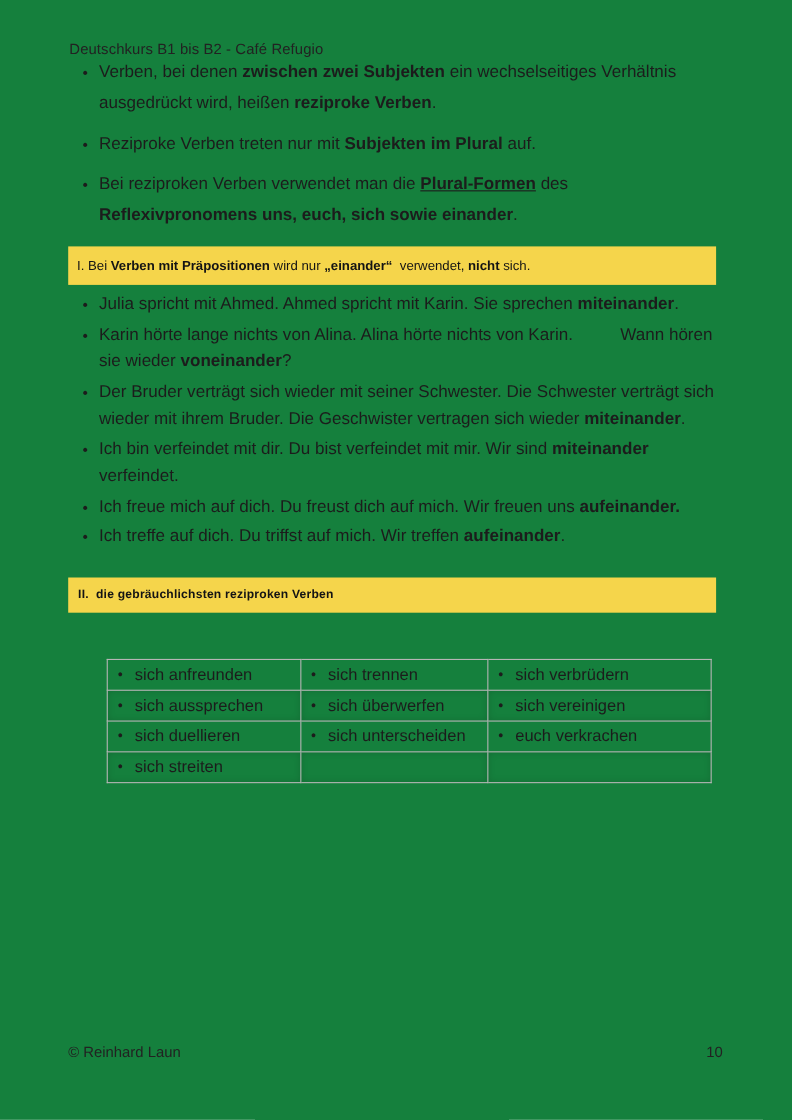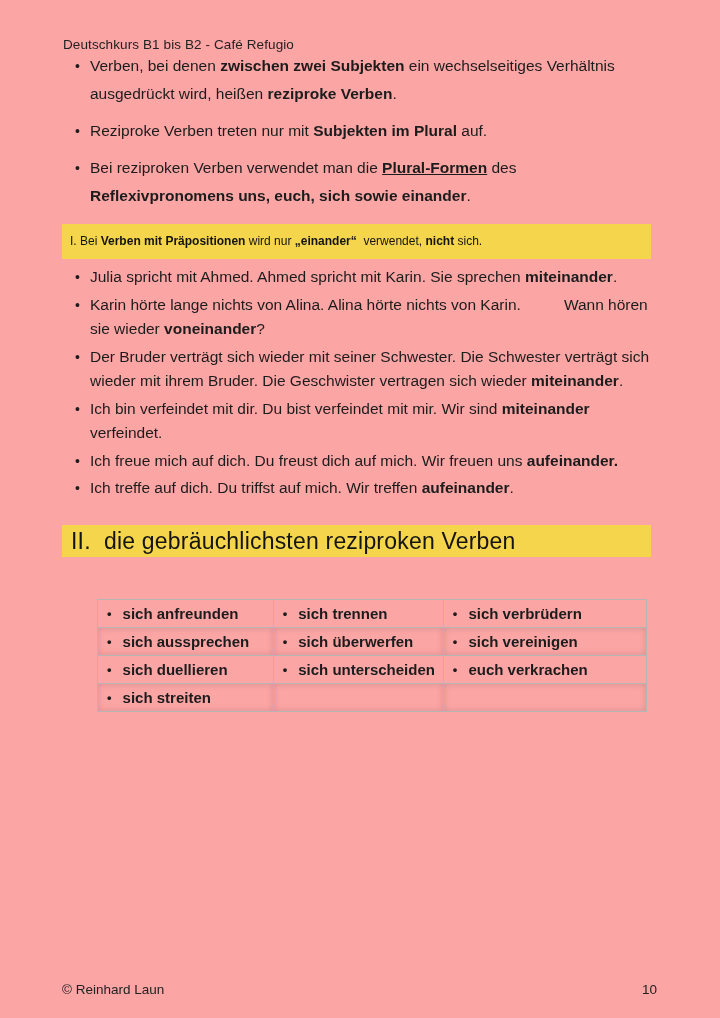--- a/index.html
+++ b/index.html
@@ -2,21 +2,21 @@
 <html><head>
 <meta charset="utf-8">
 <style>
   html, body { margin: 0; padding: 0; background: #ffffff; }
   body {
     width: 720px; height: 1018px;
     font-family: "Liberation Sans", sans-serif;
     color: #1c1c1c;
     overflow: hidden;
   }
-  .page { position: relative; width: 720px; height: 1018px; background: #fca5a5; }
+  .page { position: relative; width: 720px; height: 1018px; background: #15803d; }
 
   .course-header {
     padding-top: 37px;
     margin-left: 63px;
     font-size: 13.5px;
     color: #222222;
     letter-spacing: 0.1px;
   }
 
   .title-bar {
@@ -56,55 +56,54 @@
     margin: 14px 69px 0 62px;
     color: #141414;
   }
   .heading-one {
     font-size: 12px;
     line-height: 26px;
     padding: 4px 20px 5px 23px;
     text-indent: -15px;
   }
   .heading-two {
-    font-weight: normal;
-    font-size: 23px;
+    font-weight: bold;
+    font-size: 11px;
     line-height: 22px;
     padding: 5px 24px 5px 9px;
     margin-top: 24px;
     letter-spacing: 0.2px;
   }
 
   table.verbs-table {
     border-collapse: collapse;
     margin: 42px 0 0 97px;
     width: 550px;
     table-layout: fixed;
-    font-weight: bold;
   }
   table.verbs-table col.c1 { width: 32%; }
   table.verbs-table col.c2 { width: 31%; }
   table.verbs-table col.c3 { width: 37%; }
   table.verbs-table td {
     border: 1px solid #b5b5b5;
     height: 27px;
     font-size: 15px;
     padding: 0 4px 0 9px;
     white-space: nowrap;
     overflow: hidden;
   }
   table.verbs-table tr:nth-child(even) td {
     box-shadow: inset 0 0 7px rgba(0,0,0,0.14);
   }
   .cell-bullet { margin-right: 11px; font-size: 13px; vertical-align: 1px; }
 
   .footer {
     position: absolute;
     left: 62px; right: 63px;
-    top: 982px;
+    top: 949px;
     font-size: 13.5px;
     color: #222222;
   }
   .footer .copyright { position: absolute; left: 0; top: 0; }
   .footer .page-number { display: block; text-align: right; }
 
   b, .seg-bold { font-weight: bold; }
   .seg-underline { text-decoration: underline; }
 </style>
 </head>

